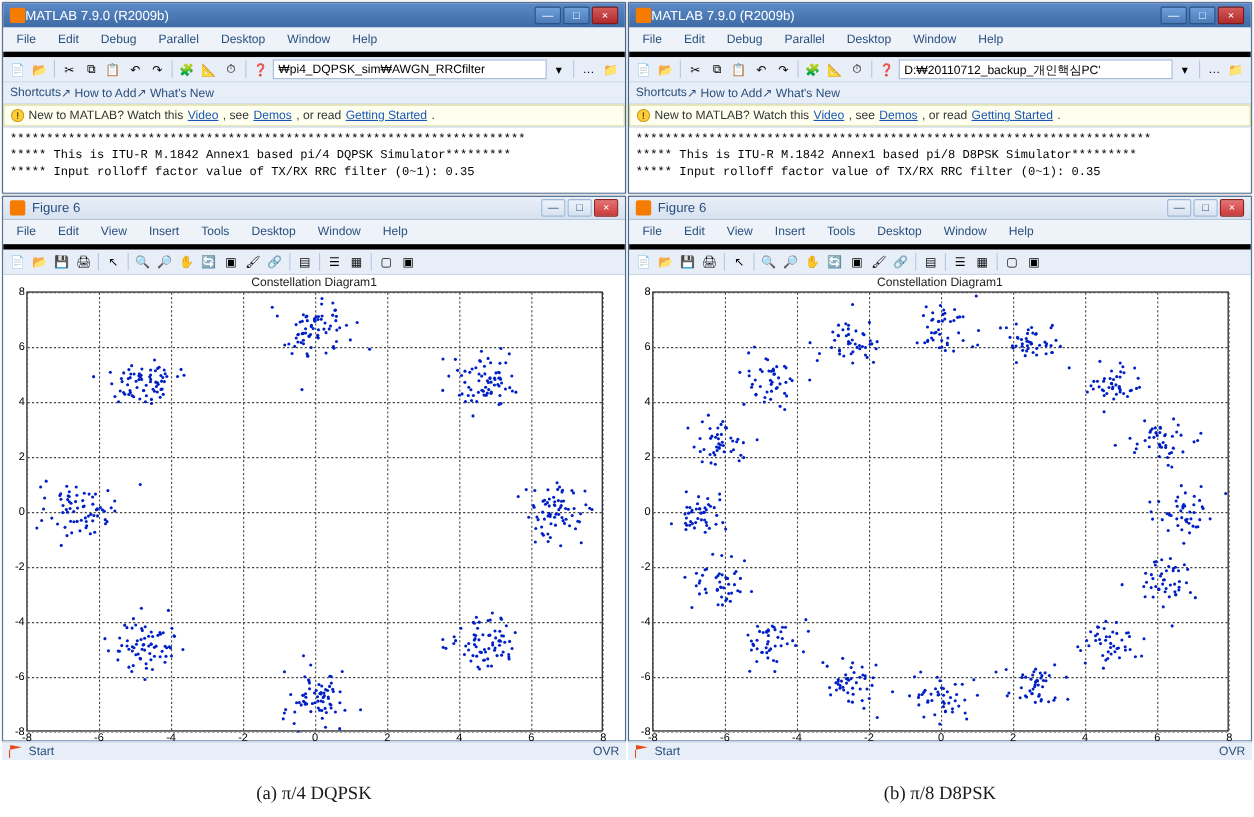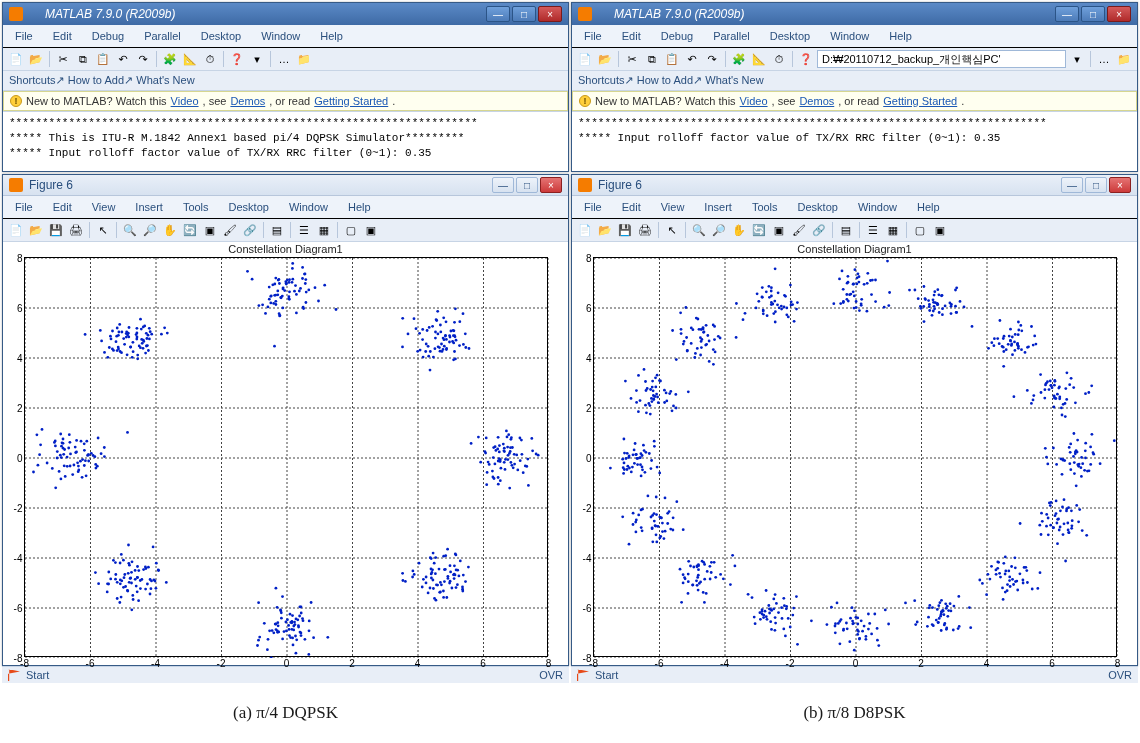--- a/index.html
+++ b/index.html
@@ -1,26 +1,26 @@
 <!DOCTYPE html>
 <html><head>
 <meta charset="utf-8">
 <style>
   * { box-sizing: border-box; margin: 0; padding: 0; }
   body { font-family: Tahoma, Arial, sans-serif; font-size: 11px; background: #fff; width: 1140px; }
   .container { display: flex; gap: 2px; padding: 2px; }
   .pane { flex: 1; background: #fff; display: flex; flex-direction: column; }
   .win { border: 1px solid #365a86; box-shadow: 0 0 2px rgba(0,0,0,0.3); background: #e8edf3; }
-  .titlebar { background: linear-gradient(#5b8ac7,#3e6aa5); color: #fff; padding: 3px 6px; display: flex; align-items: center; gap: 22px; font-size: 12px; font-style: italic; }
+  .titlebar { background: linear-gradient(#5b8ac7,#3e6aa5); color: #fff; padding: 3px 6px; display: flex; align-items: center; gap: 0; font-size: 12px; }
   .titlebar .icon { width: 14px; height: 14px; background: #f57c00; border-radius: 2px; display: inline-block; }
   .title-text { flex: 1; }
   .winbtns { display: flex; gap: 2px; }
   .winbtn { width: 24px; height: 16px; background: linear-gradient(#6fa0db,#4c7bb8); border: 1px solid #2b5487; border-radius: 2px; display: flex; align-items: center; justify-content: center; color: #fff; font-size: 10px; cursor: pointer; }
   .winbtn.close { background: linear-gradient(#d45a5a,#b02a2a); border-color: #7a1a1a; }
-  .menubar { background: #eef3fa; padding: 3px 4px; display: flex; gap: 4px; border-bottom: 1px solid #000000; }
+  .menubar { background: #eef3fa; padding: 3px 4px; display: flex; gap: 4px; border-bottom: 5px solid #000000; }
   .menuitem { padding: 2px 8px; color: #2a4f7d; cursor: pointer; }
   .toolbar { background: #e8eef7; padding: 2px 4px; display: flex; align-items: center; gap: 2px; border-bottom: 1px solid #c7d4e5; }
   .tbtn { width: 18px; height: 18px; display: flex; align-items: center; justify-content: center; cursor: pointer; border: 1px solid transparent; border-radius: 2px; }
   .sep { width: 1px; height: 16px; background: #b7c6db; margin: 0 2px; }
   .pathbox { flex: 1; display: flex; align-items: center; gap: 2px; }
   .pathbox input { flex: 1; border: 1px solid #9fb8d8; padding: 1px 4px; font-size: 11px; height: 18px; background: #fff; }
   .shortcuts { background: #e8eef7; padding: 3px 6px; border-bottom: 1px solid #c7d4e5; display: flex; color: #2a4f7d; font-size: 11px; }
   .shortcuts span { cursor: pointer; }
   .infoline { background: #fffff0; border: 1px solid #d6d690; padding: 3px 6px; color: #333; font-size: 11px; display: flex; align-items: center; gap: 4px; }
   .infoline a { color: #1a58b5; text-decoration: underline; cursor: pointer; }
@@ -79,20 +79,21 @@
           <div class="tbtn" title="paste-icon">📋</div>
           <div class="tbtn" title="undo-icon">↶</div>
           <div class="tbtn" title="redo-icon">↷</div>
           <div class="sep"></div>
           <div class="tbtn" title="simulink-icon">🧩</div>
           <div class="tbtn" title="guide-icon">📐</div>
           <div class="tbtn" title="profiler-icon">⏱</div>
           <div class="sep"></div>
           <div class="tbtn" title="help-icon">❓</div>
           <div class="pathbox">
+            <input value="₩pi4_DQPSK_sim₩AWGN_RRCfilter" style="">
             <div class="tbtn">▾</div>
             <div class="sep"></div>
             <div class="tbtn" title="browse-folder-icon">…</div>
             <div class="tbtn" title="up-folder-icon">📁</div>
           </div>
         </div>
         <div class="shortcuts">
           <span>Shortcuts</span>
           <span>↗ How to Add</span>
           <span>↗ What's New</span>
@@ -812,20 +813,21 @@
           </div>
         </div>
         <div class="shortcuts">
           <span>Shortcuts</span>
           <span>↗ How to Add</span>
           <span>↗ What's New</span>
         </div>
         <div class="infoline"><span class="info-icon">!</span>New to MATLAB? Watch this <a>Video</a>, see <a>Demos</a>, or read <a>Getting Started</a>.</div>
         <div class="cmdwin">
           <div>***********************************************************************</div>
+          <div>***** This is ITU-R M.1842 Annex1 based pi/8 D8PSK Simulator*********</div>
           <div>***** Input rolloff factor value of TX/RX RRC filter (0~1): 0.35</div>
         </div>
       </div>
       <div class="win figwin">
         <div class="figtitlebar">
           <span class="icon"></span>
           <span class="title-text">Figure 6</span>
           <div class="winbtns">
             <div class="figbtn">—</div>
             <div class="figbtn">□</div>

